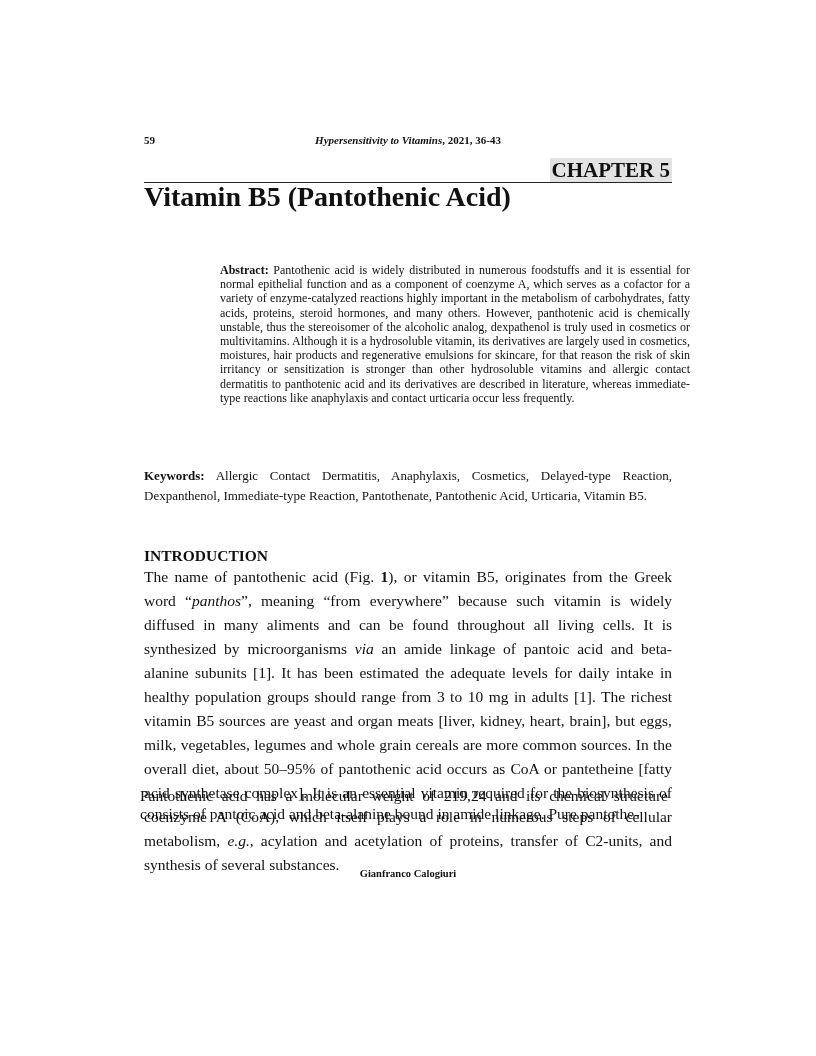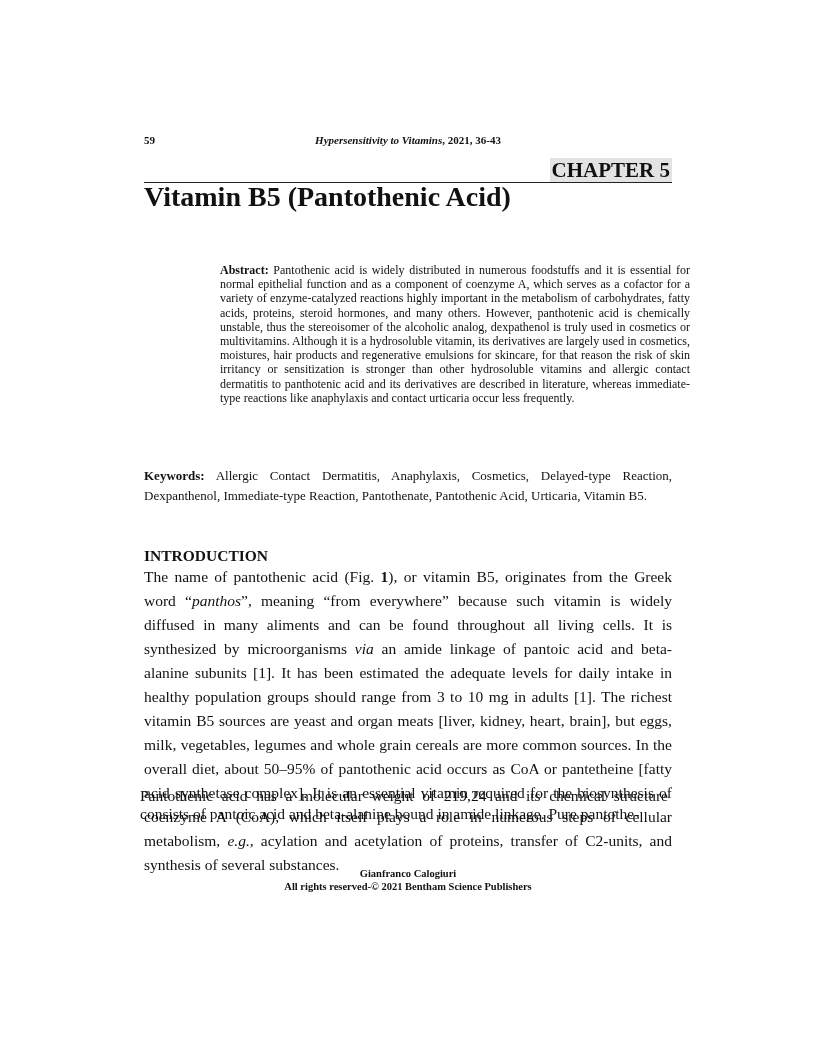--- a/index.html
+++ b/index.html
@@ -38,14 +38,13 @@
 <div class="abs keywords"><b>Keywords:</b><span> Allergic Contact Dermatitis, Anaphylaxis, Cosmetics, Delayed-type Reaction, Dexpanthenol, Immediate-type Reaction, Pantothenate, Pantothenic Acid, Urticaria, Vitamin B5.</span></div>
 
 <div class="abs section-head">INTRODUCTION</div>
 
 <div class="abs para1"><span>The name of pantothenic acid (Fig. </span><b>1</b><span>), or vitamin B5, originates from the Greek word “</span><i>panthos</i><span>”, meaning “from everywhere” because such vitamin is widely diffused in many aliments and can be found throughout all living cells. It is synthesized by microorganisms </span><i>via</i><span> an amide linkage of pantoic acid and beta-alanine subunits [1]. It has been estimated the adequate levels for daily intake in healthy population groups should range from 3 to 10 mg in adults [1]. The richest vitamin B5 sources are yeast and organ meats [liver, kidney, heart, brain], but eggs, milk, vegetables, legumes and whole grain cereals are more common sources. In the overall diet, about 50–95% of pantothenic acid occurs as CoA or pantetheine [fatty acid synthetase complex]. It is an essential vitamin required for the biosynthesis of coenzyme A (CoA), which itself plays a role in numerous steps of cellular metabolism, </span><i>e.g.</i><span>, acylation and acetylation of proteins, transfer of C2-units, and synthesis of several substances.</span></div>
 
 <div class="abs para2">Pantothenic acid has a molecular weight of 219,24 and its chemical structure consists of pantoic acid and beta-alanine bound in  amide  linkage. Pure  pantothe-</div>
 
 <div class="abs footer">
   <div>Gianfranco Calogiuri</div>
-  <div>All rights reserved-© 2021 Bentham Science Publishers</div>
 </div>
 
 </body></html>

